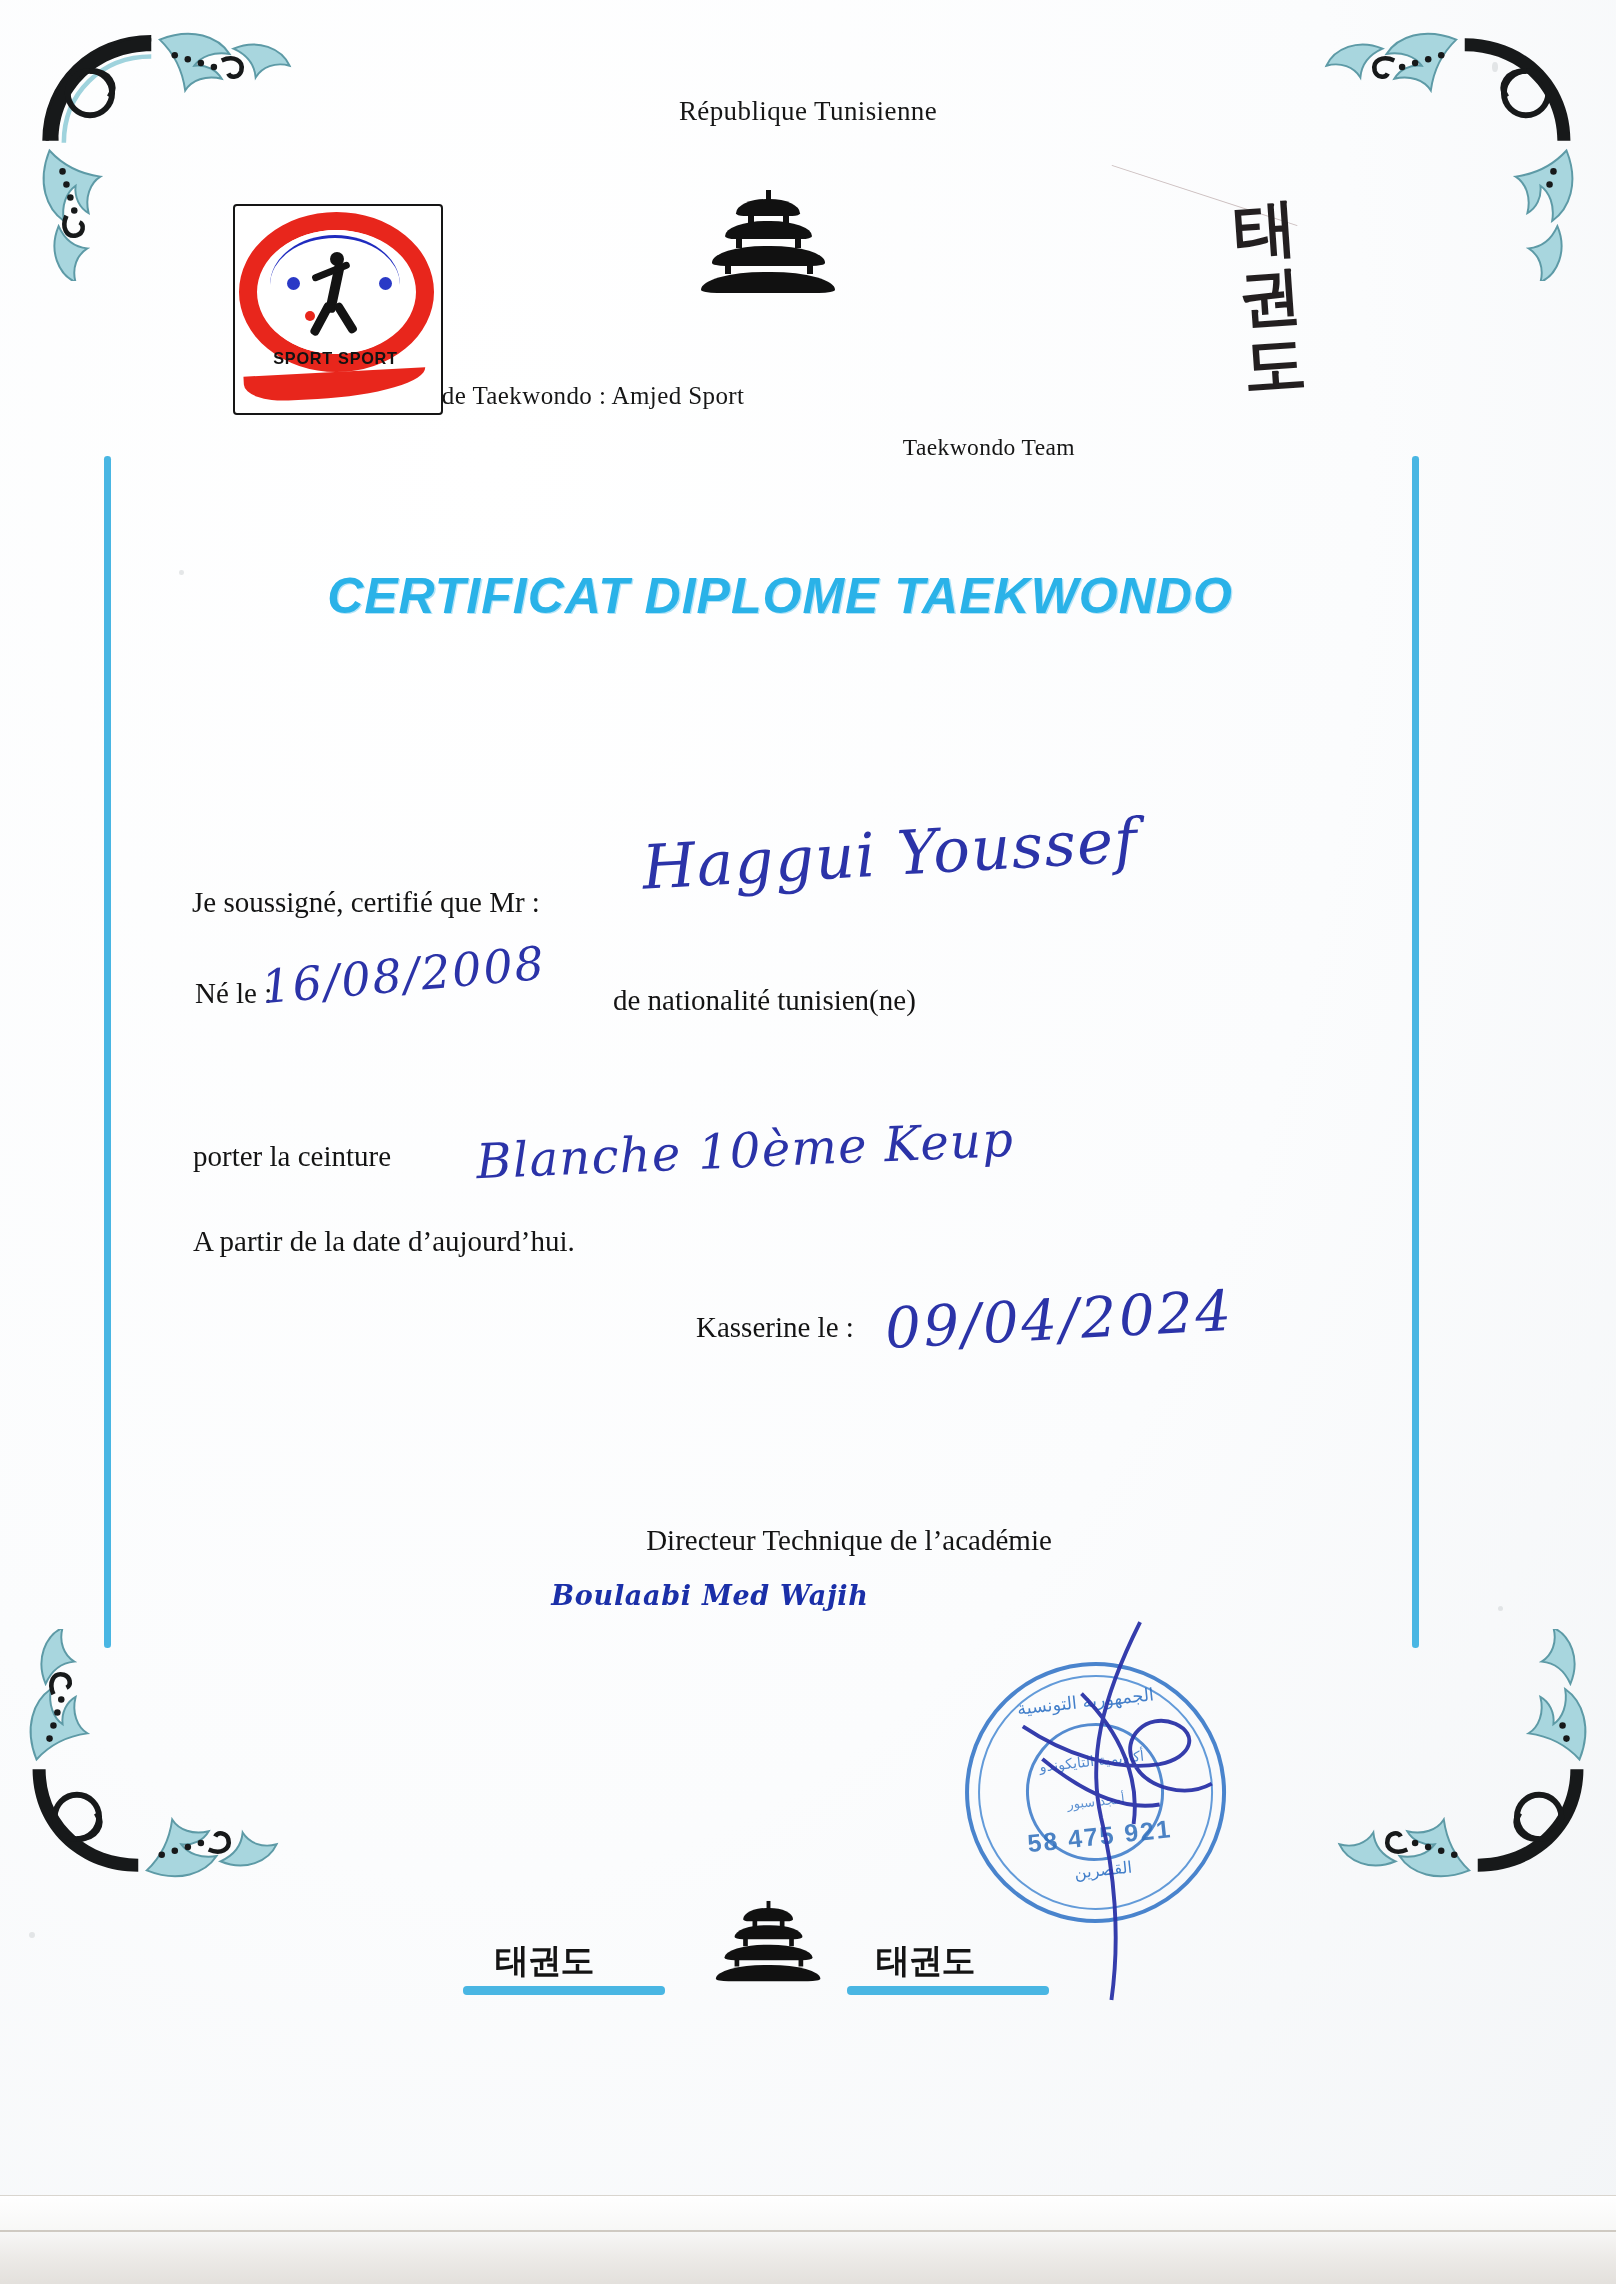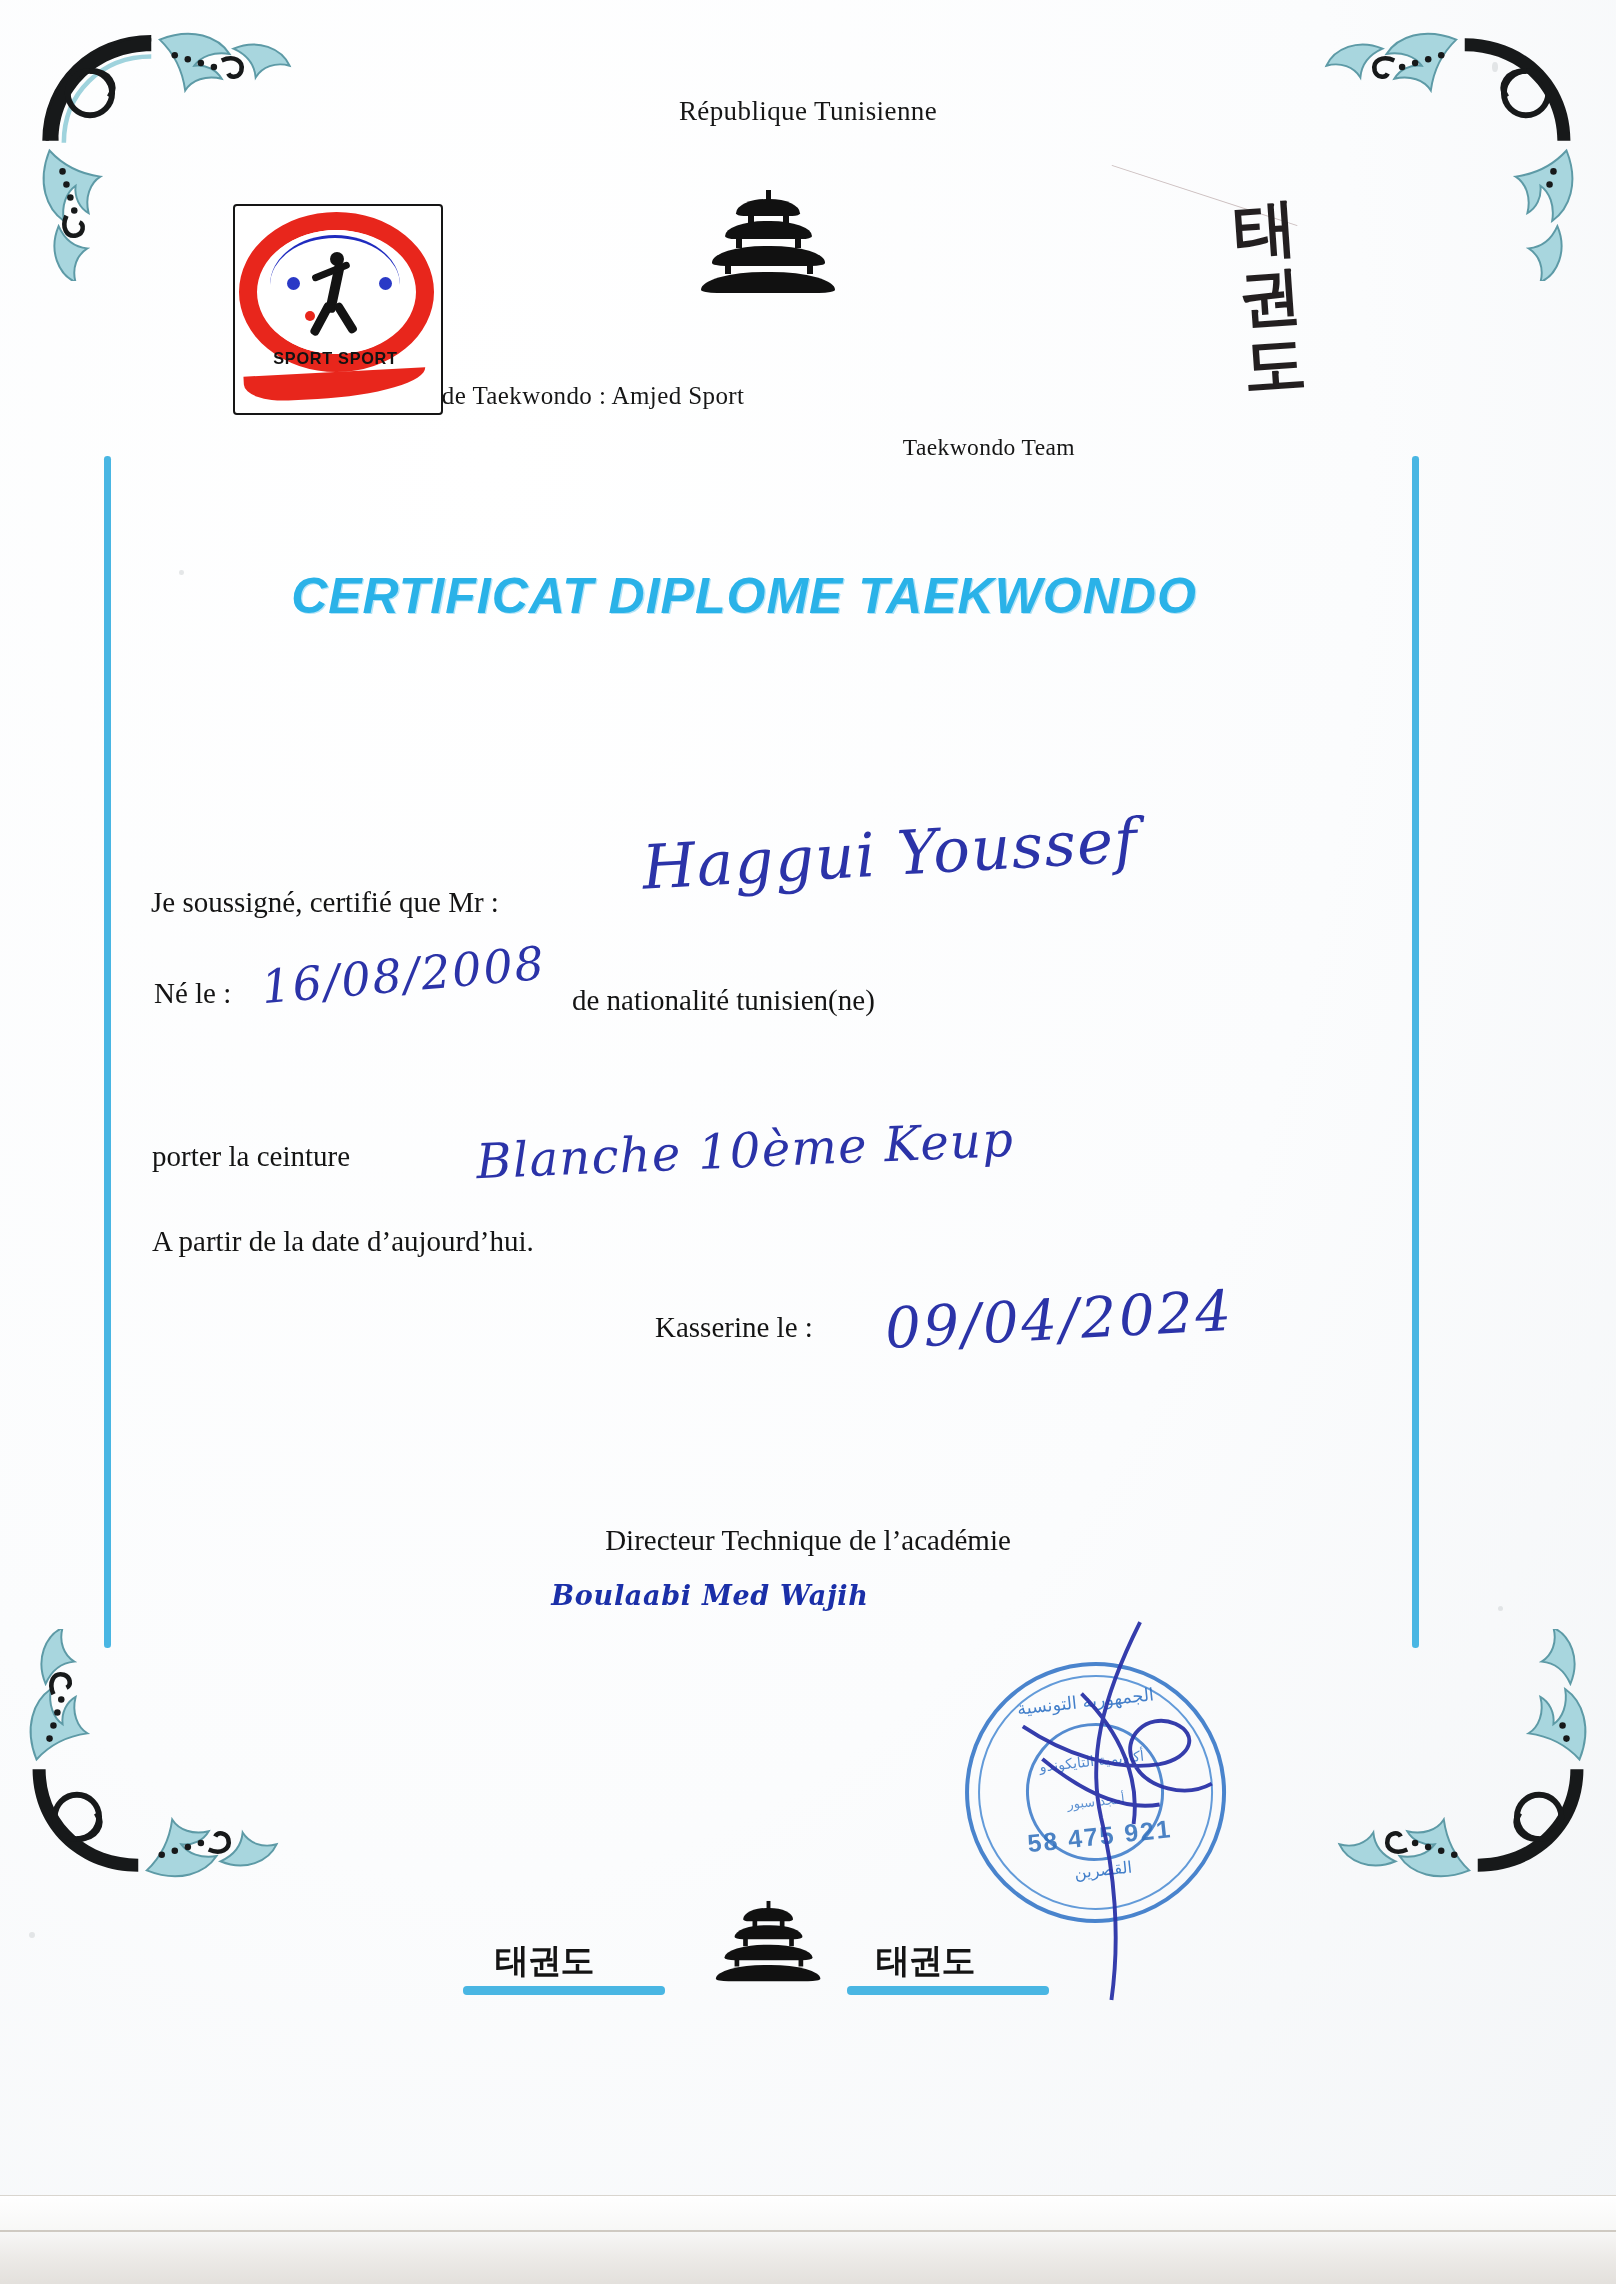--- a/index.html
+++ b/index.html
@@ -290,29 +290,31 @@
     left: 0;
     width: 1488px;
     text-align: center;
     font-family: "Liberation Sans", sans-serif;
     font-weight: bold;
     font-style: italic;
     font-size: 50px;
     letter-spacing: 1px;
     color: #2ab2e8;
     text-shadow: 1.3px 1.3px 0 rgba(42,178,232,.35);
+    padding-left: 36px;
   }
 
   
   .body-line {
     position: absolute;
     font-family: "Liberation Serif", serif;
     font-size: 29px;
     color: #141414;
     white-space: nowrap;
+    margin-left: 41px;
   }
   #line-soussigne { left: 151px; top: 886px; }
   #line-nele      { left: 154px; top: 977px; }
   #line-nat       { left: 572px; top: 984px; }
   #line-subi      { left: 152px; top: 1065px; }
   #line-porter    { left: 152px; top: 1140px; }
   #line-partir    { left: 152px; top: 1225px; }
   #line-kasserine { left: 655px; top: 1311px; }
   #line-directeur { left: 0; top: 1524px; width: 1616px; text-align: center; }
 

